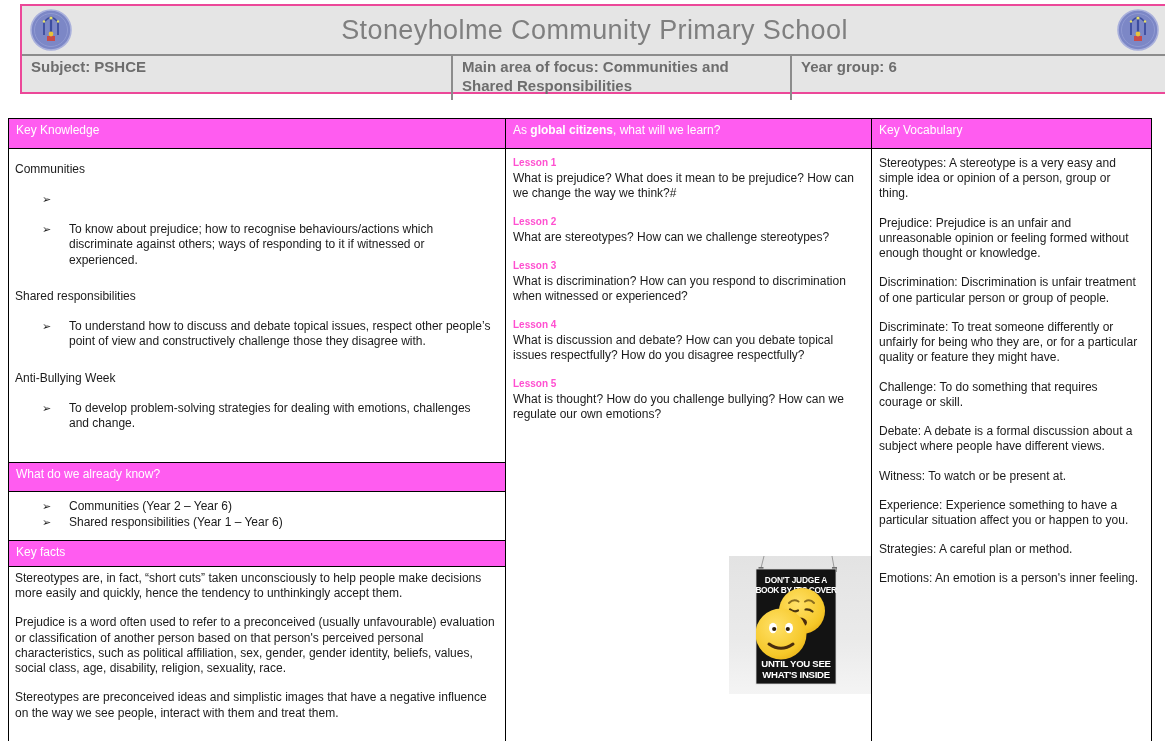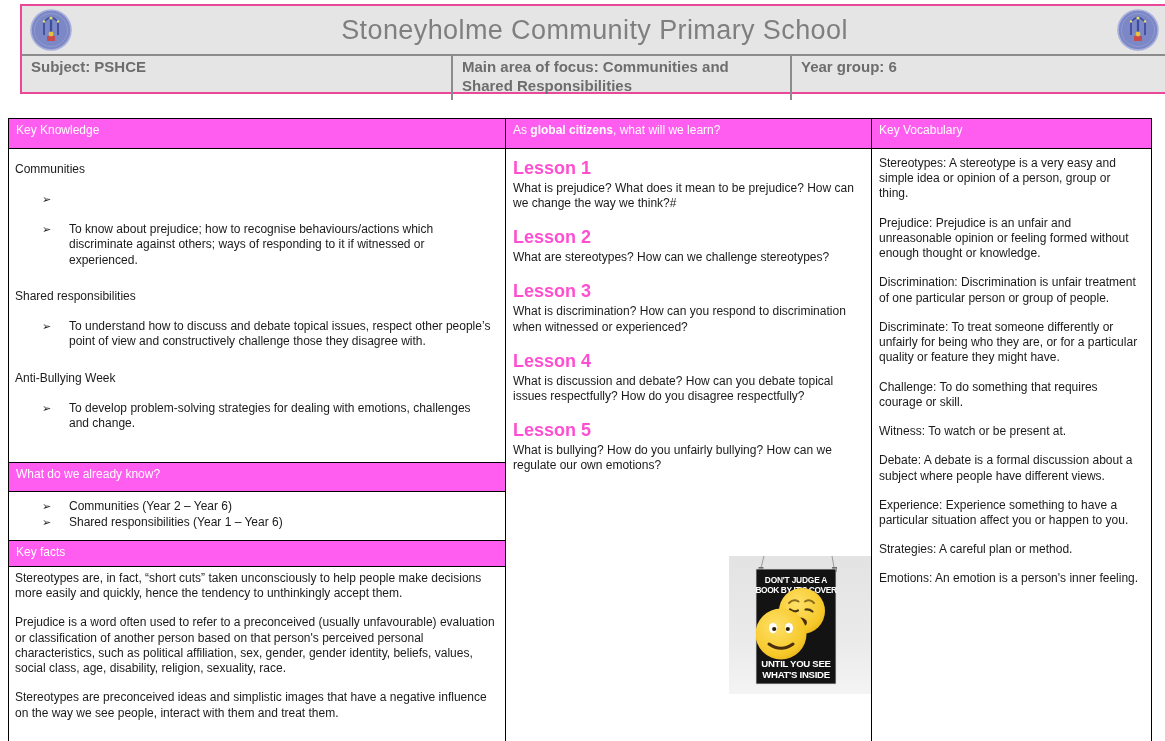--- a/index.html
+++ b/index.html
@@ -60,21 +60,21 @@
   .know-content{height:48px;flex:none;box-sizing:border-box;padding-top:6px;overflow:hidden;}
   .know-row{display:flex;margin-top:1px;}
 
   .facts-content{flex:1;box-sizing:border-box;padding:4px 9px 0 6px;overflow:hidden;}
   .facts-para{margin:0 0 14px 0;}
   .bottom-sliver{flex:none;height:4px;background:#ff5cf0;border-top:1px solid #000;}
 
   
   .lessons{flex:none;height:392px;box-sizing:border-box;padding:8px 10px 0 7px;overflow:hidden;}
   .lesson-block{margin-bottom:15px;}
-  .lesson-label{color:#ff4fd0;font-weight:bold;font-size:18px;margin-bottom:1px;}
+  .lesson-label{color:#ff4fd0;font-weight:bold;font-size:10px;margin-bottom:1px;}
   .poster-wrap{flex:none;margin-top:15px;display:flex;justify-content:flex-end;}
   .poster-svg{display:block;}
 
   
   .vocab{flex:1;box-sizing:border-box;padding:7px 9px 0 7px;overflow:hidden;}
   .vocab-para{margin:0 0 14px 0;}
 </style>
 </head>
 <body>
 
@@ -179,21 +179,21 @@
         <div class="lesson-block">
           <div class="lesson-label">Lesson 3</div>
           <div class="lesson-text">What is discrimination? How can you respond to discrimination when witnessed or experienced?</div>
         </div>
         <div class="lesson-block">
           <div class="lesson-label">Lesson 4</div>
           <div class="lesson-text">What is discussion and debate? How can you debate topical issues respectfully? How do you disagree respectfully?</div>
         </div>
         <div class="lesson-block">
           <div class="lesson-label">Lesson 5</div>
-          <div class="lesson-text">What is bullying? How do you unfairly bullying? How can we regulate our own emotions?</div>
+          <div class="lesson-text">What is thought? How do you challenge bullying? How can we regulate our own emotions?</div>
         </div>
       </div>
 
       <div class="poster-wrap">
         <svg class="poster-svg" width="142" height="138" viewBox="0 0 142 138">
           <defs>
             <linearGradient id="bgGrad" x1="0" y1="0" x2="0" y2="1">
               <stop offset="0" stop-color="#e3e3e3"></stop>
               <stop offset="0.6" stop-color="#eaeaea"></stop>
               <stop offset="1" stop-color="#f4f4f4"></stop>
@@ -241,22 +241,22 @@
     </div>
 
     <div class="col col-right">
       <div class="bar">Key Vocabulary</div>
       <div class="vocab">
         <p class="vocab-para">Stereotypes: A stereotype is a very easy and simple idea or opinion of a person, group or thing.</p>
         <p class="vocab-para">Prejudice: Prejudice is an unfair and unreasonable opinion or feeling formed without enough thought or knowledge.</p>
         <p class="vocab-para">Discrimination: Discrimination is unfair treatment of one particular person or group of people.</p>
         <p class="vocab-para">Discriminate: To treat someone differently or unfairly for being who they are, or for a particular quality or feature they might have.</p>
         <p class="vocab-para">Challenge: To do something that requires courage or skill.</p>
+        <p class="vocab-para">Debate: A debate is a formal discussion about a subject where people have different views.</p>
         <p class="vocab-para">Witness: To watch or be present at.</p>
-        <p class="vocab-para">Debate: A debate is a formal discussion about a subject where people have different views.</p>
         <p class="vocab-para">Experience: Experience something to have a particular situation affect you or happen to you.</p>
         <p class="vocab-para">Strategies: A careful plan or method.</p>
         <p class="vocab-para">Emotions: An emotion is a person's inner feeling.</p>
       </div>
     </div>
 
   </div>
 </div>
 
 </body></html>

